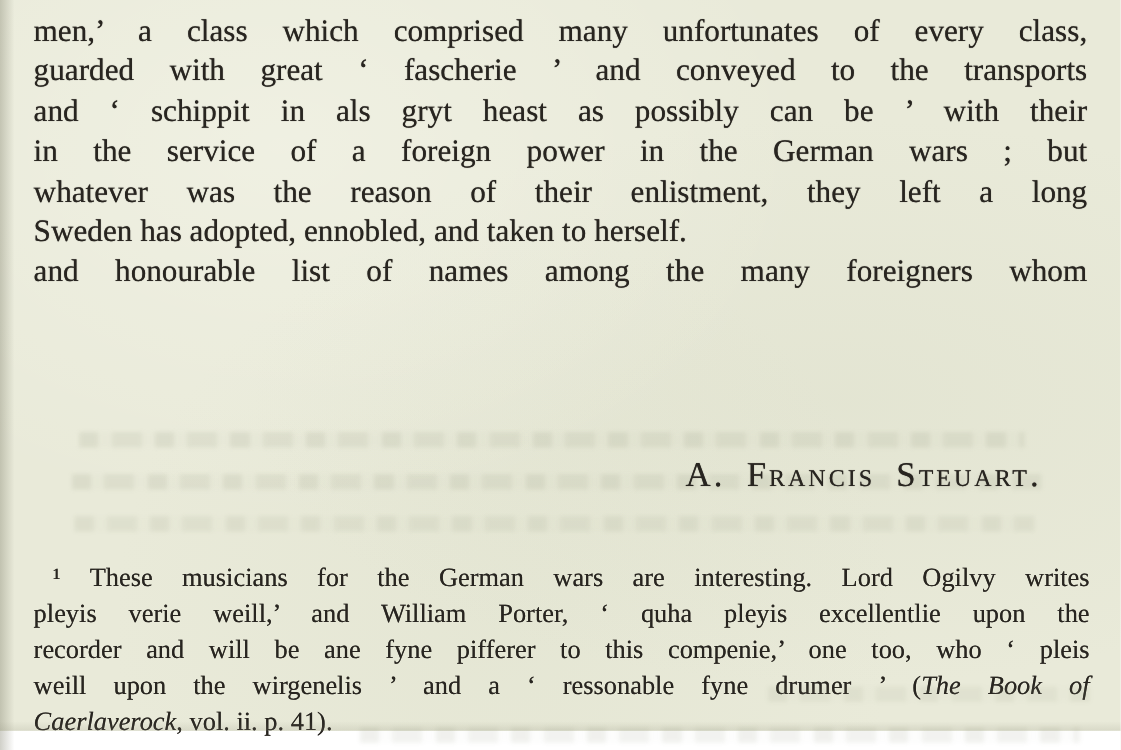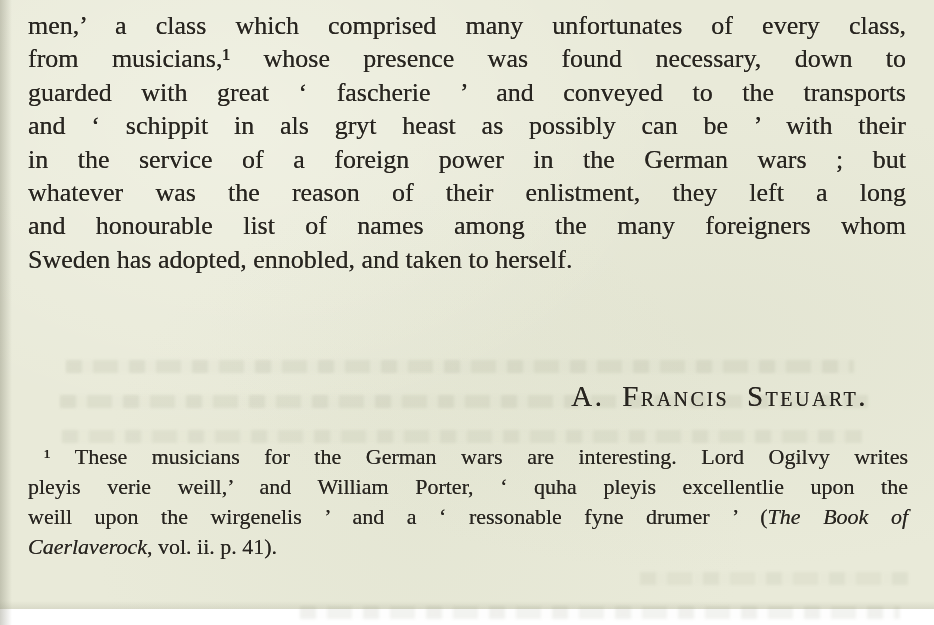--- a/index.html
+++ b/index.html
@@ -64,21 +64,21 @@
     font-variant: small-caps;
     font-size: 29px;
     letter-spacing: 2.5px;
     word-spacing: 8px;
     text-shadow: 0 0 0.6px rgba(40,37,32,0.85);
   }
 
   .footnote {
     position: absolute;
     left: 28px;
-    top: 442px;
+    top: 466px;
     width: 880px;
     font-size: 22px;
     line-height: 30px;
     text-shadow: 0 0 0.5px rgba(40,37,32,0.8);
   }
   .fn-line {
     text-align: justify;
     text-align-last: justify;
   }
   .fn-line.first {
@@ -114,38 +114,38 @@
 </style>
 </head>
 <body>
 
 <div class="page">
 
   <div class="gutter-shade"></div>
 
   <div class="body-text">
     <div class="line">men,’ a class which comprised many unfortunates of every class,</div>
-    <div class="line">from musicians,¹ whose presence was found necessary, down to</div>
     <div class="line">guarded with great ‘ fascherie ’ and conveyed to the transports</div>
     <div class="line">and ‘ schippit in als gryt heast as possibly can be ’ with their</div>
     <div class="line">in the service of a foreign power in the German wars ; but</div>
     <div class="line">whatever was the reason of their enlistment, they left a long</div>
+    <div class="line last">Sweden has adopted, ennobled, and taken to herself.</div>
     <div class="line">and honourable list of names among the many foreigners whom</div>
-    <div class="line last">Sweden has adopted, ennobled, and taken to herself.</div>
   </div>
 
   <div class="showthrough st1"></div>
   <div class="showthrough st2"></div>
   <div class="showthrough st3"></div>
 
   <div class="signature">A. Francis Steuart.</div>
 
   <div class="footnote">
     <div class="fn-line first">¹ These musicians for the German wars are interesting. Lord Ogilvy writes</div>
     <div class="fn-line">pleyis verie weill,’ and William Porter, ‘ quha pleyis excellentlie upon the</div>
+    <div class="fn-line">recorder and will be ane fyne pifferer to this compenie,’ one too, who ‘ pleis</div>
     <div class="fn-line"><span>weill upon the wirgenelis ’ and a ‘ ressonable fyne drumer ’ (</span><span class="italic">The Book of</span></div>
     <div class="fn-line last"><span class="italic">Caerlaverock</span><span>, vol. ii. p. 41).</span></div>
   </div>
 
   <div class="showthrough st4"></div>
   <div class="showthrough st5"></div>
 
   <div class="edge-shade-bottom"></div>
 
 </div>

